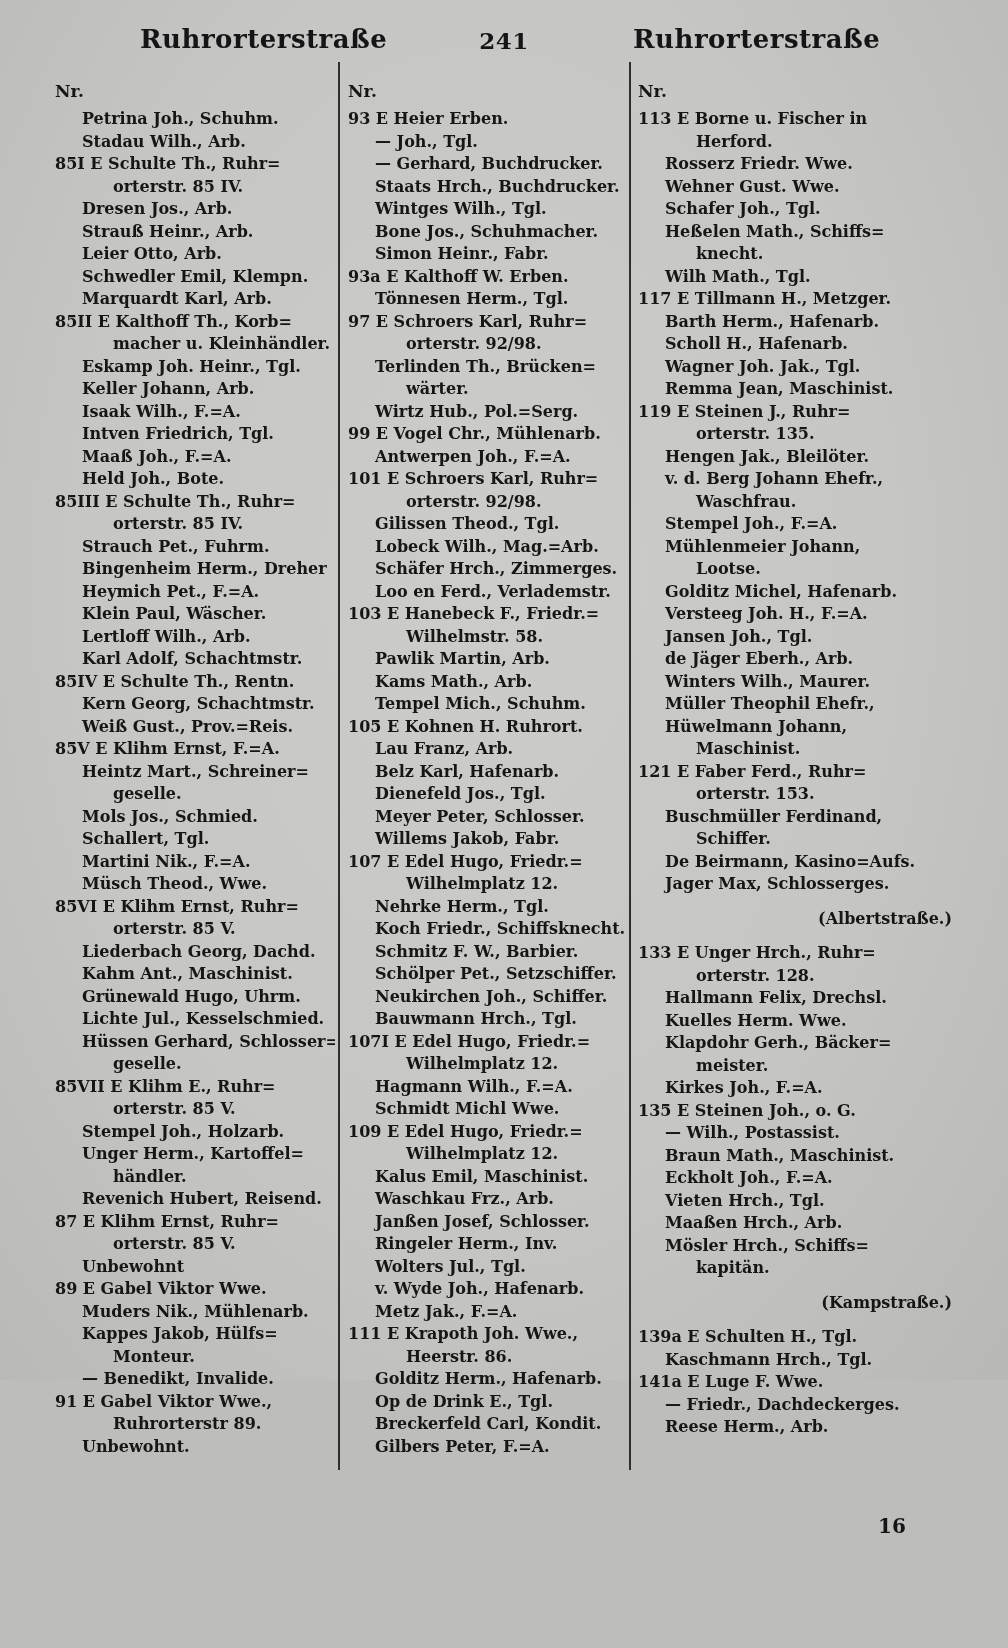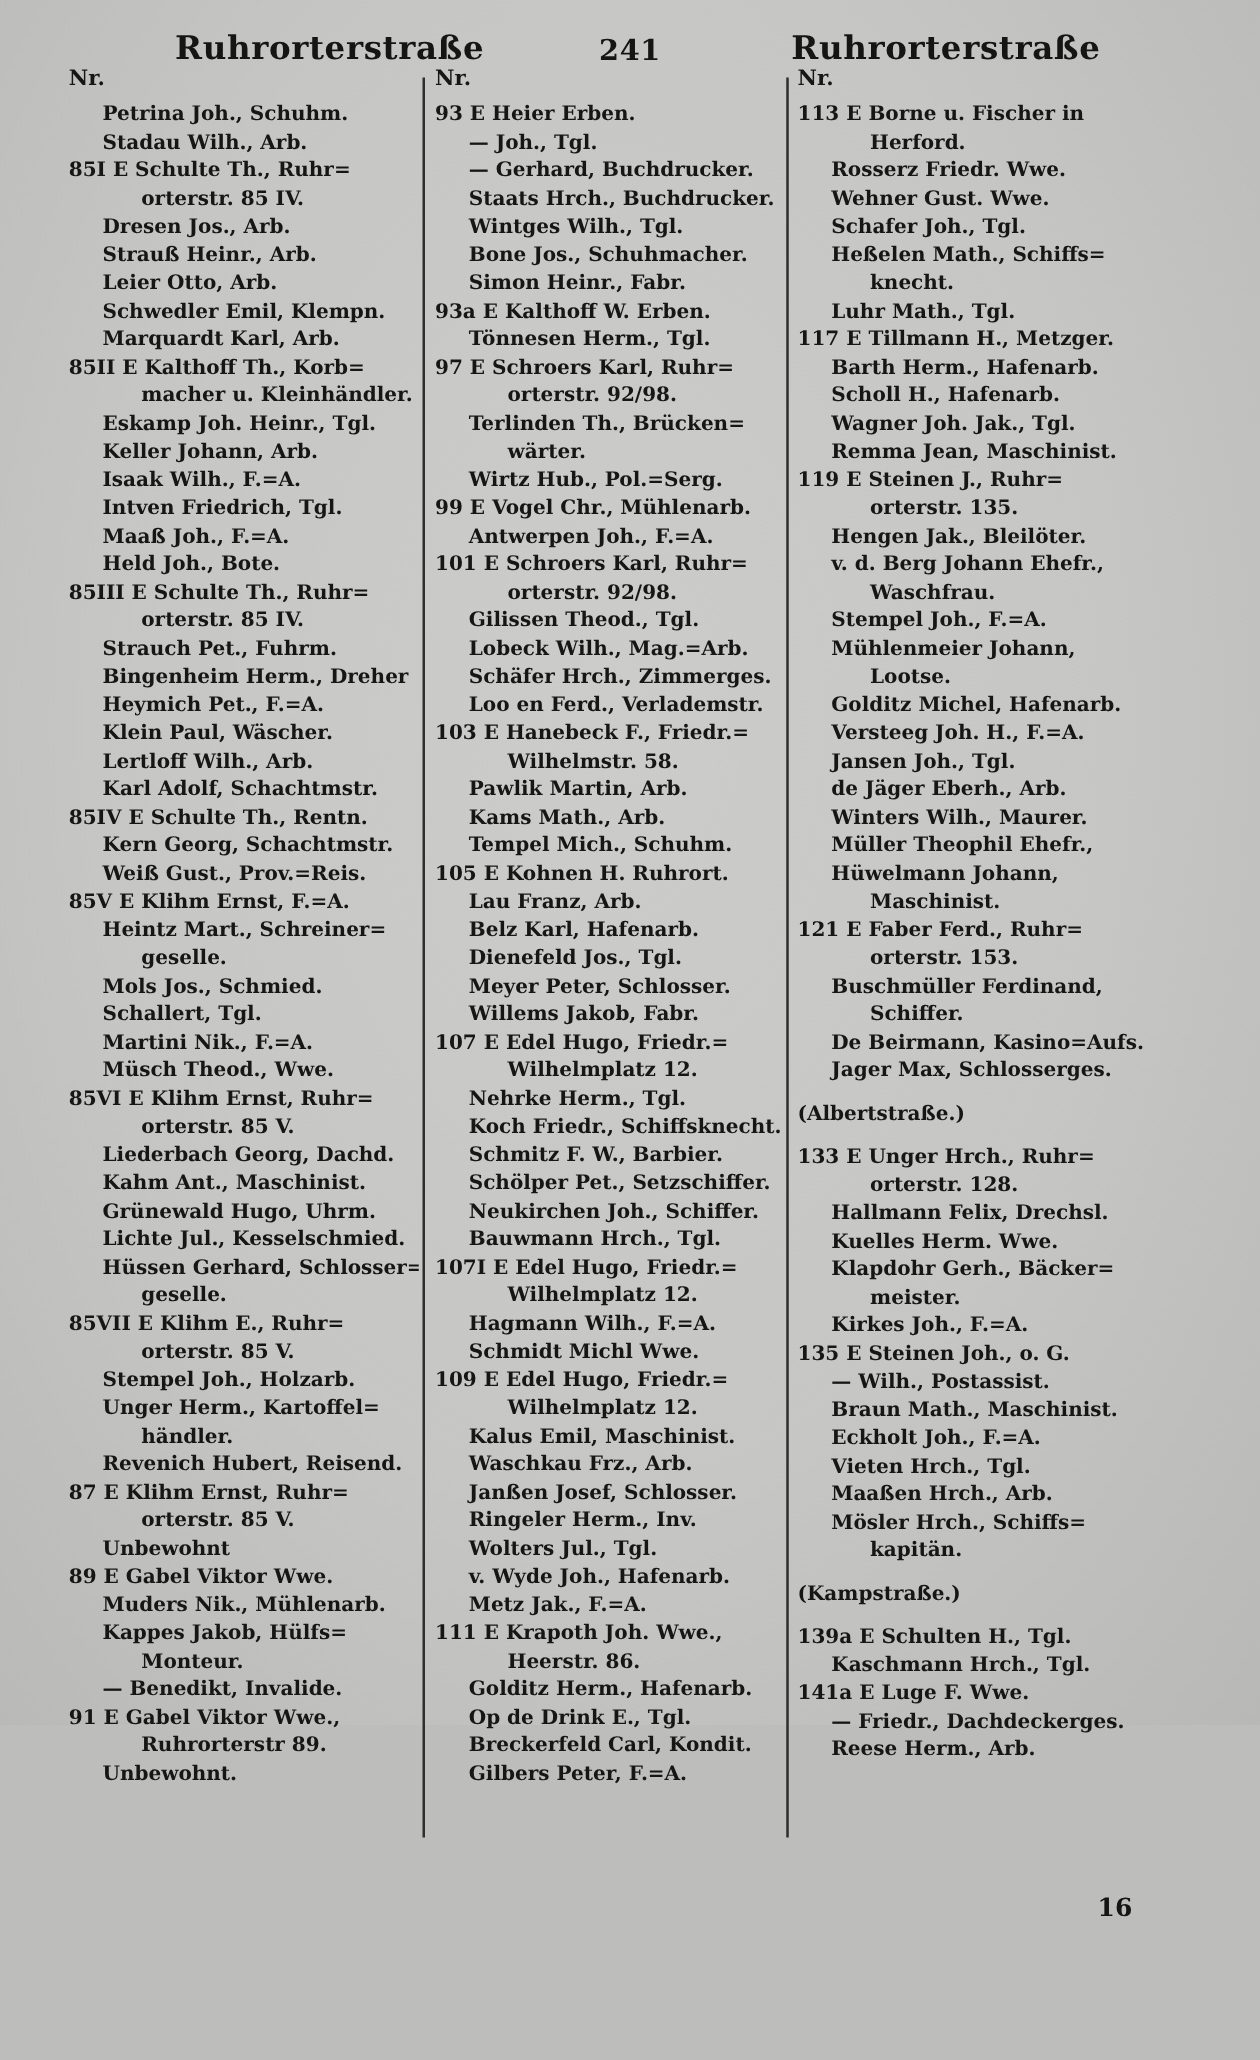--- a/index.html
+++ b/index.html
@@ -34,21 +34,21 @@
     top: 62px;
     width: 2px;
     height: 1408px;
     background: #2e2e2c;
   }
   .rule-1 { left: 338px; }
   .rule-2 { left: 629px; }
   
   .col {
     position: absolute;
-    top: 52px;
+    top: 80px;
     overflow: hidden;
     font-size: 16px;
     font-weight: bold;
     color: #161614;
   }
   .col-0 { left: 55px;  width: 280px; height: 1420px; }
   .col-1 { left: 348px; width: 278px; height: 1420px; }
   .col-2 { left: 638px; width: 314px; height: 1420px; }
   .nr-label {
     font-size: 17px;
@@ -57,21 +57,21 @@
     margin-bottom: 2px;
   }
   .line {
     height: 22.5px;
     line-height: 22.5px;
     white-space: nowrap;
   }
   .line.num  { padding-left: 0; }
   .line.res  { padding-left: 27px; }
   .line.cont { padding-left: 58px; }
-  .line.center { text-align: left; padding-left: 0; }
+  .line.center { text-align: right; padding-left: 0; }
   .line.blank { height: 12px; }
   
   .footer-page {
     position: absolute;
     left: 878px;
     top: 1514px;
     font-weight: bold;
     font-size: 20px;
   }
 </style>
@@ -215,21 +215,21 @@
     </div>
   <div class="col col-2" id="col-2">
       <div class="nr-label">Nr.</div>
       <div class="line num">113 E Borne u. Fischer in</div>
       <div class="line cont">Herford.</div>
       <div class="line res">Rosserz Friedr. Wwe.</div>
       <div class="line res">Wehner Gust. Wwe.</div>
       <div class="line res">Schafer Joh., Tgl.</div>
       <div class="line res">Heßelen Math., Schiffs=</div>
       <div class="line cont">knecht.</div>
-      <div class="line res">Luhr Math., Tgl.</div>
+      <div class="line res">Wilh Math., Tgl.</div>
       <div class="line num">117 E Tillmann H., Metzger.</div>
       <div class="line res">Barth Herm., Hafenarb.</div>
       <div class="line res">Scholl H., Hafenarb.</div>
       <div class="line res">Wagner Joh. Jak., Tgl.</div>
       <div class="line res">Remma Jean, Maschinist.</div>
       <div class="line num">119 E Steinen J., Ruhr=</div>
       <div class="line cont">orterstr. 135.</div>
       <div class="line res">Hengen Jak., Bleilöter.</div>
       <div class="line res">v. d. Berg Johann Ehefr.,</div>
       <div class="line cont">Waschfrau.</div>

